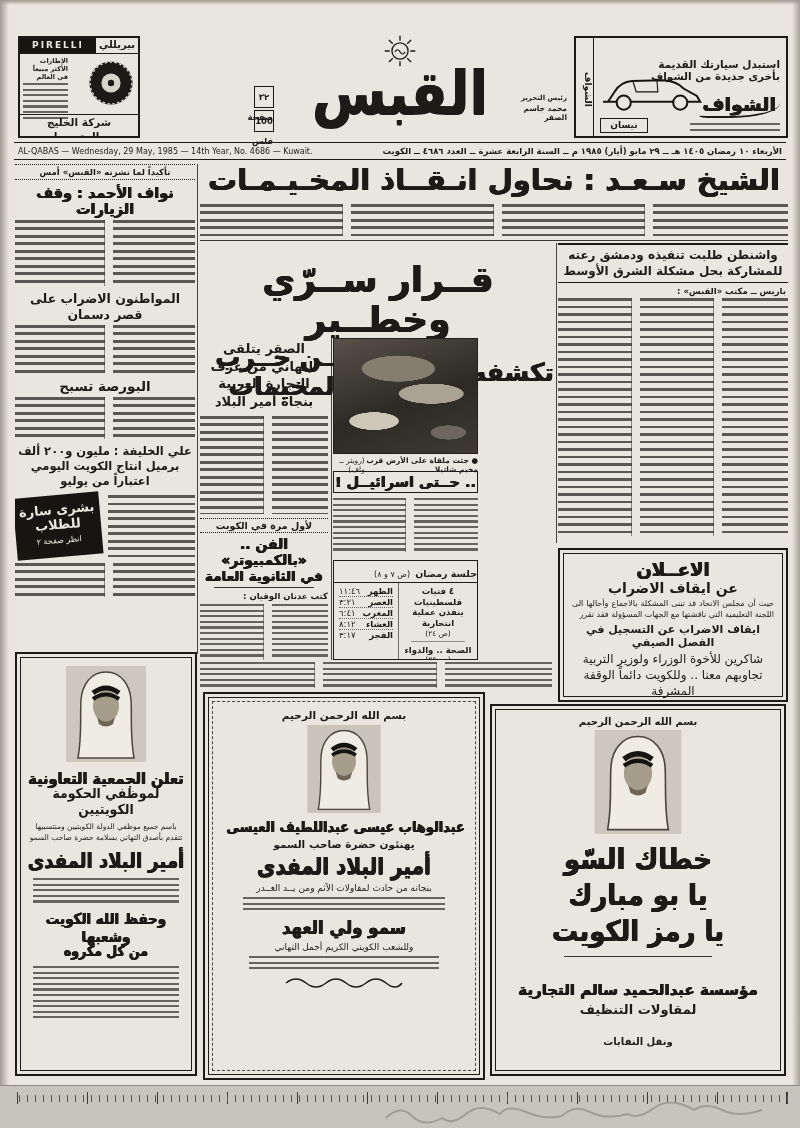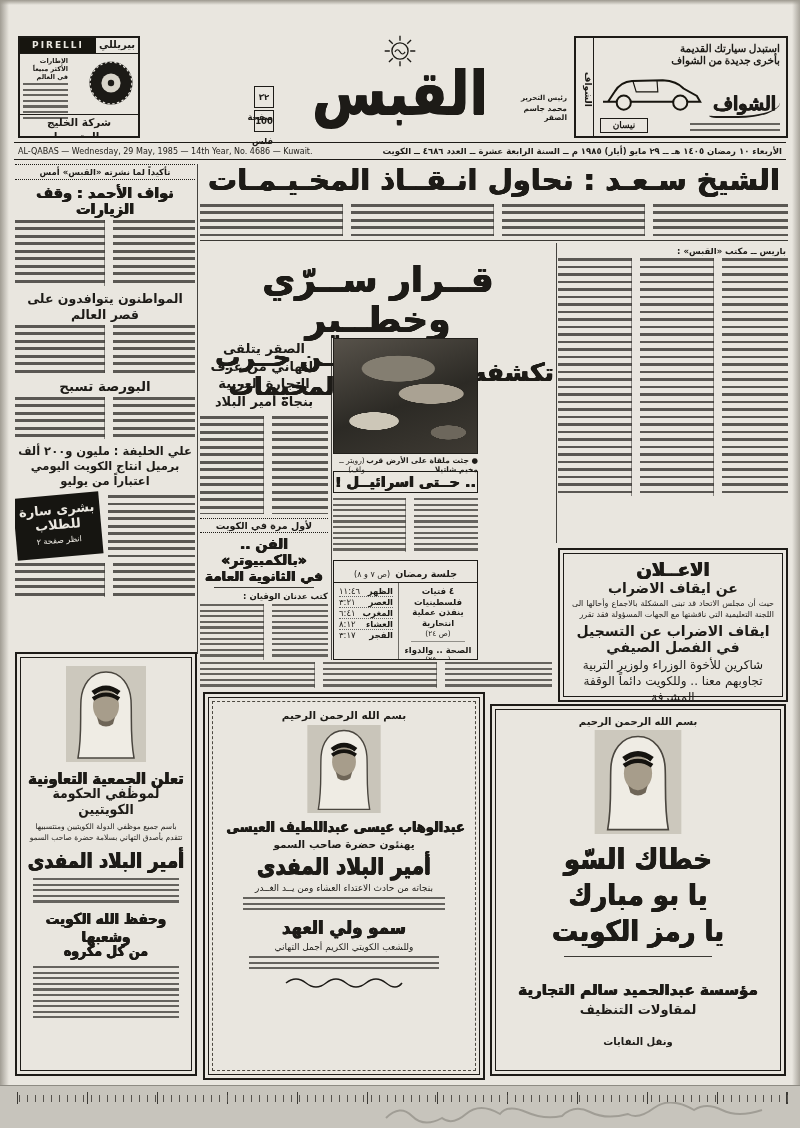--- a/index.html
+++ b/index.html
@@ -94,21 +94,21 @@
     </svg>
     <div class="b hv" style="font-size:54px;line-height:.98;transform:scaleY(1.12);">القبس</div>
   </div>
 
   <div class="abs" style="left:505px;top:94px;width:62px;height:30px;text-align:right;">
     <div class="b" style="font-size:7px;">رئيس التحرير</div>
     <div class="b" style="font-size:7.5px;margin-top:2px;">محمد جاسم الصقر</div>
   </div>
 
   <div class="abs bx clip" style="left:574px;top:36px;width:214px;height:102px;border-width:2px;display:flex;">
-    <div style="flex:1;position:relative;padding:4px 6px;font-family:Liberation Serif, serif;">
+    <div style="flex:1;position:relative;padding:20px 6px;">
       <div class="b" style="font-size:10.5px;text-align:right;">استبدل سيارتك القديمة</div>
       <div class="b" style="font-size:10.5px;text-align:right;">بأخرى جديدة من الشواف</div>
       <svg class="abs" style="left:4px;bottom:22px;" width="108" height="46" viewBox="0 0 130 54">
         <path d="M6 40 L12 40 L20 28 Q27 16 41 15 L78 14 Q95 15 103 24 L119 33 L123 40 L6 40 Z" fill="none" stroke="#17150f" stroke-width="2.4"></path>
         <path d="M42 15 L46 28 L72 28 L71 14" fill="none" stroke="#17150f" stroke-width="1.4"></path>
         <circle cx="31" cy="41" r="8.5" fill="#e9e6df" stroke="#17150f" stroke-width="2.4"></circle>
         <circle cx="99" cy="41" r="8.5" fill="#e9e6df" stroke="#17150f" stroke-width="2.4"></circle>
       </svg>
       <div class="abs b hv" style="right:6px;bottom:18px;font-size:19px;border-bottom:2px solid var(--ink);border-radius:0 0 60% 10%;padding:0 4px 1px;">الشواف</div>
       <div class="abs bx b c" style="left:6px;bottom:3px;width:48px;height:15px;font-size:9px;line-height:13px;">نيسان</div>
@@ -140,36 +140,37 @@
   <div class="abs c" style="left:202px;top:260px;width:352px;height:88px;">
     <div class="b hv" style="font-size:36px;line-height:1.1;">قــرار ســرّي وخطــير</div>
     <div style="display:flex;justify-content:center;align-items:center;gap:7px;margin-top:4px;">
       <span class="b hv" style="font-size:25px;">تكشفه</span>
       <span class="b" style="font-size:22px;border:2px solid var(--ink);padding:0 6px 2px;">القبس</span>
       <span class="b hv" style="font-size:25px;">عــن حــرب المخيمات</span>
     </div>
   </div>
 
   <div class="abs" style="left:558px;top:243px;width:230px;height:300px;">
+    <div class="b c" style="font-size:12px;line-height:1.3;border-top:2px solid var(--ink);border-bottom:1px solid var(--ink);padding:3px 2px;">واشنطن طلبت تنفيذه ودمشق رعته للمشاركة بحل مشكلة الشرق الأوسط</div>
     <div class="b" style="font-size:8.5px;text-align:right;padding:3px 2px 2px;">باريس ــ مكتب «القبس» :</div>
     <div class="cols" style="height:238px;">
       <div class="g"></div>
       <div class="g"></div>
       <div class="g"></div>
     </div>
   </div>
 
   <div class="abs clip" style="left:15px;top:164px;width:180px;height:488px;">
     <div class="b c" style="font-size:8.5px;border-top:1px dotted var(--ink);border-bottom:1px dotted var(--ink);padding:2px 0;">تأكيداً لما نشرته «القبس» أمس</div>
     <div class="b hv c" style="font-size:14.5px;margin:5px 0 3px;">نواف الأحمد : وقف الزيارات</div>
     <div class="cols" style="height:66px;">
       <div class="g"></div>
       <div class="g"></div>
     </div>
-    <div class="b c" style="font-size:12.5px;line-height:1.25;margin:5px 0 3px;">المواطنون يتوافدون على قصر العالم</div>
+    <div class="b c" style="font-size:12.5px;line-height:1.25;margin:5px 0 3px;">المواطنون الاضراب على قصر دسمان</div>
     <div class="cols" style="height:48px;">
       <div class="g"></div>
       <div class="g"></div>
     </div>
     <div class="b c" style="font-size:13.5px;margin:5px 0 3px;">البورصة تسبح</div>
     <div class="cols" style="height:42px;">
       <div class="g"></div>
       <div class="g"></div>
     </div>
     <div class="b c" style="font-size:11.5px;line-height:1.3;margin:5px 2px 3px;">علي الخليفة : مليون و٢٠٠ ألف برميل انتاج الكويت اليومي اعتباراً من يوليو</div>
@@ -215,21 +216,21 @@
 
   <div class="abs" style="left:333px;top:471px;width:145px;height:86px;">
     <div class="b hv c bx" style="font-size:14.5px;padding:2px 0;">.. حــتى اسرائيــل !</div>
     <div class="cols" style="height:54px;margin-top:5px;">
       <div class="gs"></div>
       <div class="gs"></div>
     </div>
   </div>
 
   <div class="abs bx clip" style="left:333px;top:560px;width:145px;height:100px;">
-    <div class="c" style="border-bottom:1px solid var(--ink);padding:1px 0;">
+    <div class="c" style="border-bottom:1px solid var(--ink);padding:1px 0;text-align:right;">
       <span class="b" style="font-size:9.5px;">جلسة رمضان</span>
       <span style="font-size:8px;">(ص ٧ و ٨)</span>
     </div>
     <div style="display:flex;height:80px;">
       <div style="flex:1;padding:3px 4px;border-left:1px solid rgba(28,26,22,.6);">
         <div class="b c" style="font-size:8.5px;line-height:1.25;">٤ فتيات فلسطينيات ينفذن عملية انتحارية</div>
         <div class="c" style="font-size:7.5px;">(ص ٢٤)</div>
         <div class="hrule" style="margin:3px 8px;opacity:.5;"></div>
         <div class="b c" style="font-size:8.5px;">الصحة .. والدواء</div>
         <div class="c" style="font-size:7.5px;">(ص ٢٥)</div>
@@ -262,21 +263,21 @@
   <div class="abs cols" style="left:200px;top:662px;width:352px;height:26px;">
     <div class="gs"></div>
     <div class="gs"></div>
     <div class="gs"></div>
   </div>
 
   <div class="abs frame-double c clip" style="left:558px;top:548px;width:230px;height:154px;padding:9px 12px;">
     <div class="b hv" style="font-size:18px;">الاعــلان</div>
     <div class="b" style="font-size:14px;">عن ايقاف الاضراب</div>
     <div style="font-size:8px;line-height:1.35;margin-top:3px;text-align:justify;">حيث أن مجلس الاتحاد قد تبنى المشكلة بالاجماع وأحالها الى اللجنة التعليمية التي ناقشتها مع الجهات المسؤولة فقد تقرر</div>
-    <div class="b" style="font-size:14px;margin-top:2px;">ايقاف الاضراب عن التسجيل في الفصل الصيفي</div>
+    <div class="b" style="font-size:11px;margin-top:2px;">ايقاف الاضراب عن التسجيل في الفصل الصيفي</div>
     <div style="font-size:12px;line-height:1.35;margin-top:2px;">شاكرين للأخوة الوزراء ولوزير التربية تجاوبهم معنا .. وللكويت دائماً الوقفة المشرفة</div>
     <div class="b" style="font-size:11.5px;margin-top:3px;">الاتحاد الوطني لطلبة الكويت</div>
     <div class="b" style="font-size:11px;">فــرع لمقاولات</div>
   </div>
 
   <div class="abs frame-double c clip" style="left:15px;top:652px;width:182px;height:424px;padding:12px 10px;">
     <svg width="80" height="96" viewBox="0 0 80 96" style="margin:0 auto;">
       <rect x="0" y="0" width="80" height="96" fill="#ccc8bd"></rect>
       <path d="M40 6 C24 6 16 20 15 34 C14 52 16 70 12 92 L68 92 C64 70 66 52 65 34 C64 20 56 6 40 6 Z" fill="#efece4" stroke="#4a463f" stroke-width="1.5"></path>
       <ellipse cx="40" cy="40" rx="13" ry="16" fill="#a79d8b"></ellipse>
@@ -302,21 +303,21 @@
         <rect x="0" y="0" width="80" height="96" fill="#c9c5ba"></rect>
         <path d="M40 6 C24 6 16 20 15 34 C14 52 16 70 12 92 L68 92 C64 70 66 52 65 34 C64 20 56 6 40 6 Z" fill="#efece4" stroke="#4a463f" stroke-width="1.5"></path>
         <ellipse cx="40" cy="40" rx="13" ry="16" fill="#a79d8b"></ellipse>
         <path d="M27 27 Q40 17 53 27" fill="none" stroke="#15130f" stroke-width="5"></path>
         <path d="M27 33 Q40 24 53 33" fill="none" stroke="#15130f" stroke-width="4"></path>
         <path d="M31 51 Q40 60 49 51 L47 58 Q40 63 33 58 Z" fill="#6e6557"></path>
       </svg>
       <div class="b hv clip" style="font-size:13px;margin-top:6px;white-space:nowrap;transform:scaleY(1.15);">عبدالوهاب عيسى عبداللطيف العيسى وأولاده</div>
       <div class="b" style="font-size:10.5px;margin-top:4px;">يهنئون حضرة صاحب السمو</div>
       <div class="b hv" style="font-size:20px;margin-top:4px;transform:scaleY(1.15);">أمير البلاد المفدى</div>
-      <div style="font-size:9px;margin-top:5px;">بنجاته من حادث الاعتداء العشاء ومن يــد الغــدر</div>
+      <div style="font-size:9px;margin-top:5px;">بنجاته من حادث لمقاولات الآثم ومن يــد الغــدر</div>
       <div class="gs" style="height:16px;margin:4px 20px 0;"></div>
       <div class="b hv" style="font-size:16.5px;margin-top:5px;transform:scaleY(1.15);">سمو ولي العهد</div>
       <div style="font-size:9px;margin-top:5px;">وللشعب الكويتي الكريم أجمل التهاني</div>
       <div class="gs" style="height:14px;margin:4px 26px 0;"></div>
       <svg width="120" height="16" viewBox="0 0 120 16" style="margin:5px auto 0;">
         <path d="M2 8 Q12 0 22 8 T42 8 T62 8 T82 8 T102 8 T118 8" fill="none" stroke="#1d1b17" stroke-width="1.5"></path>
       </svg>
     </div>
       </div>
   </div>

